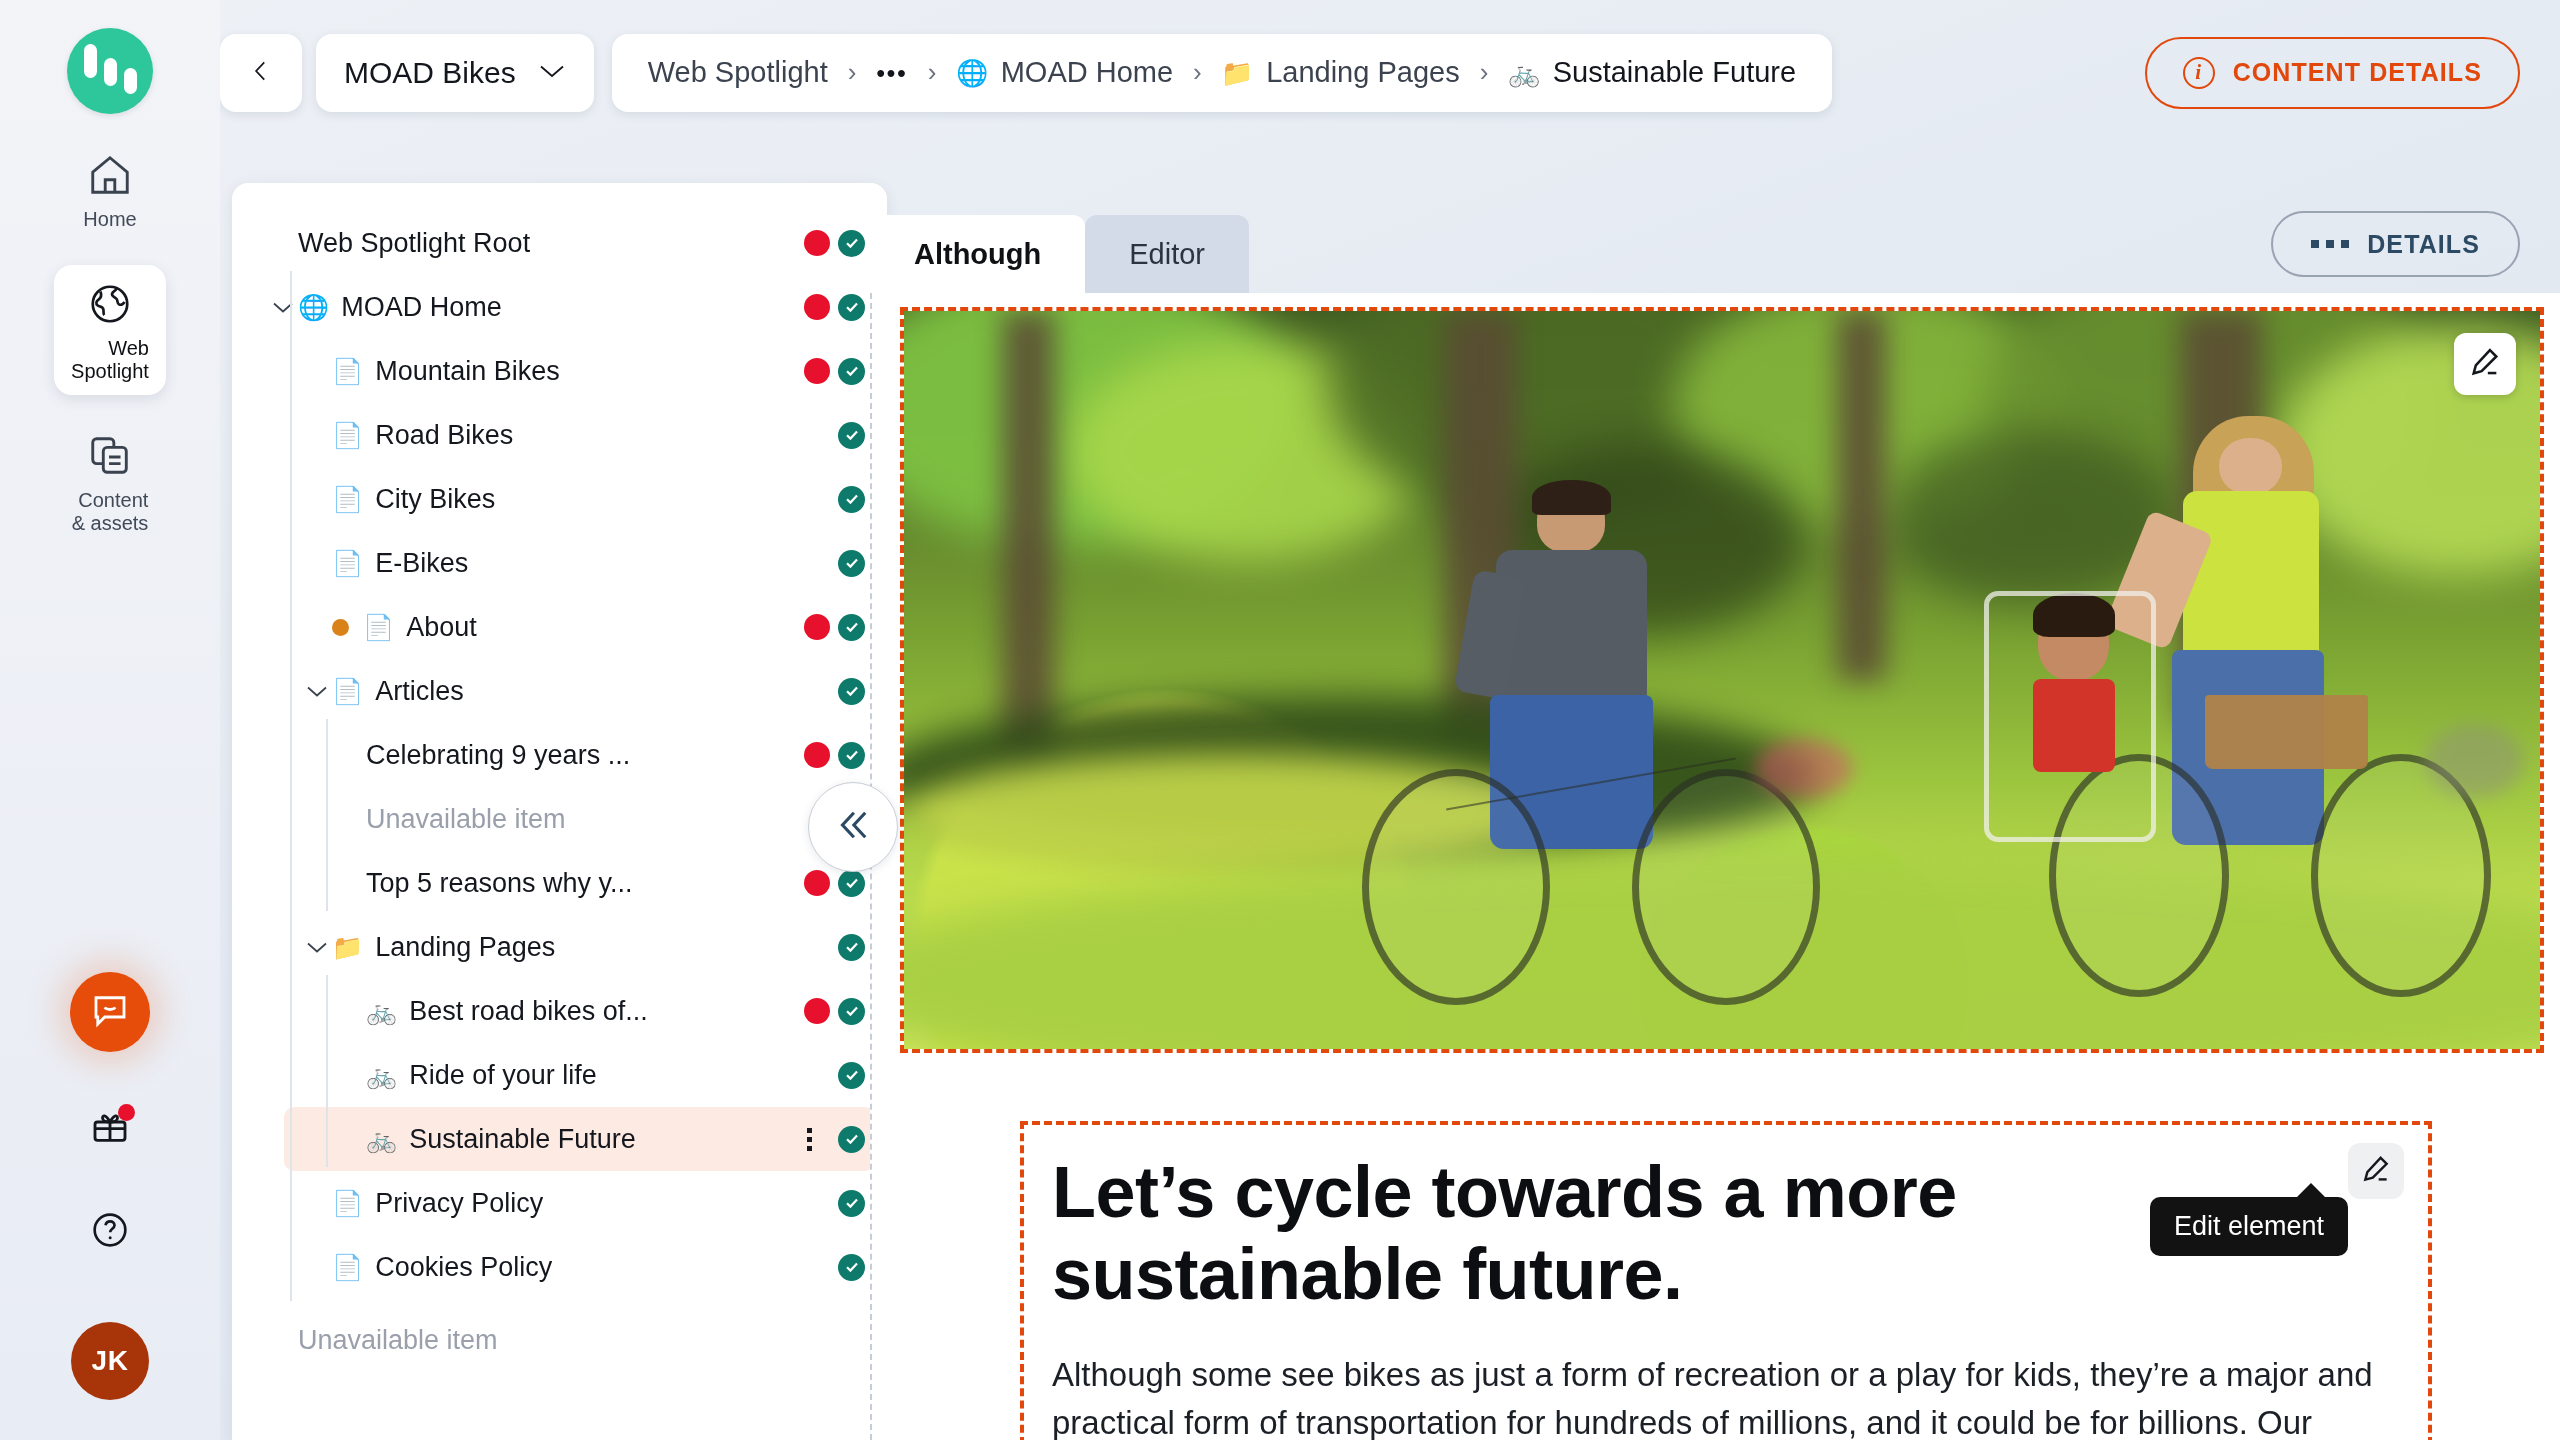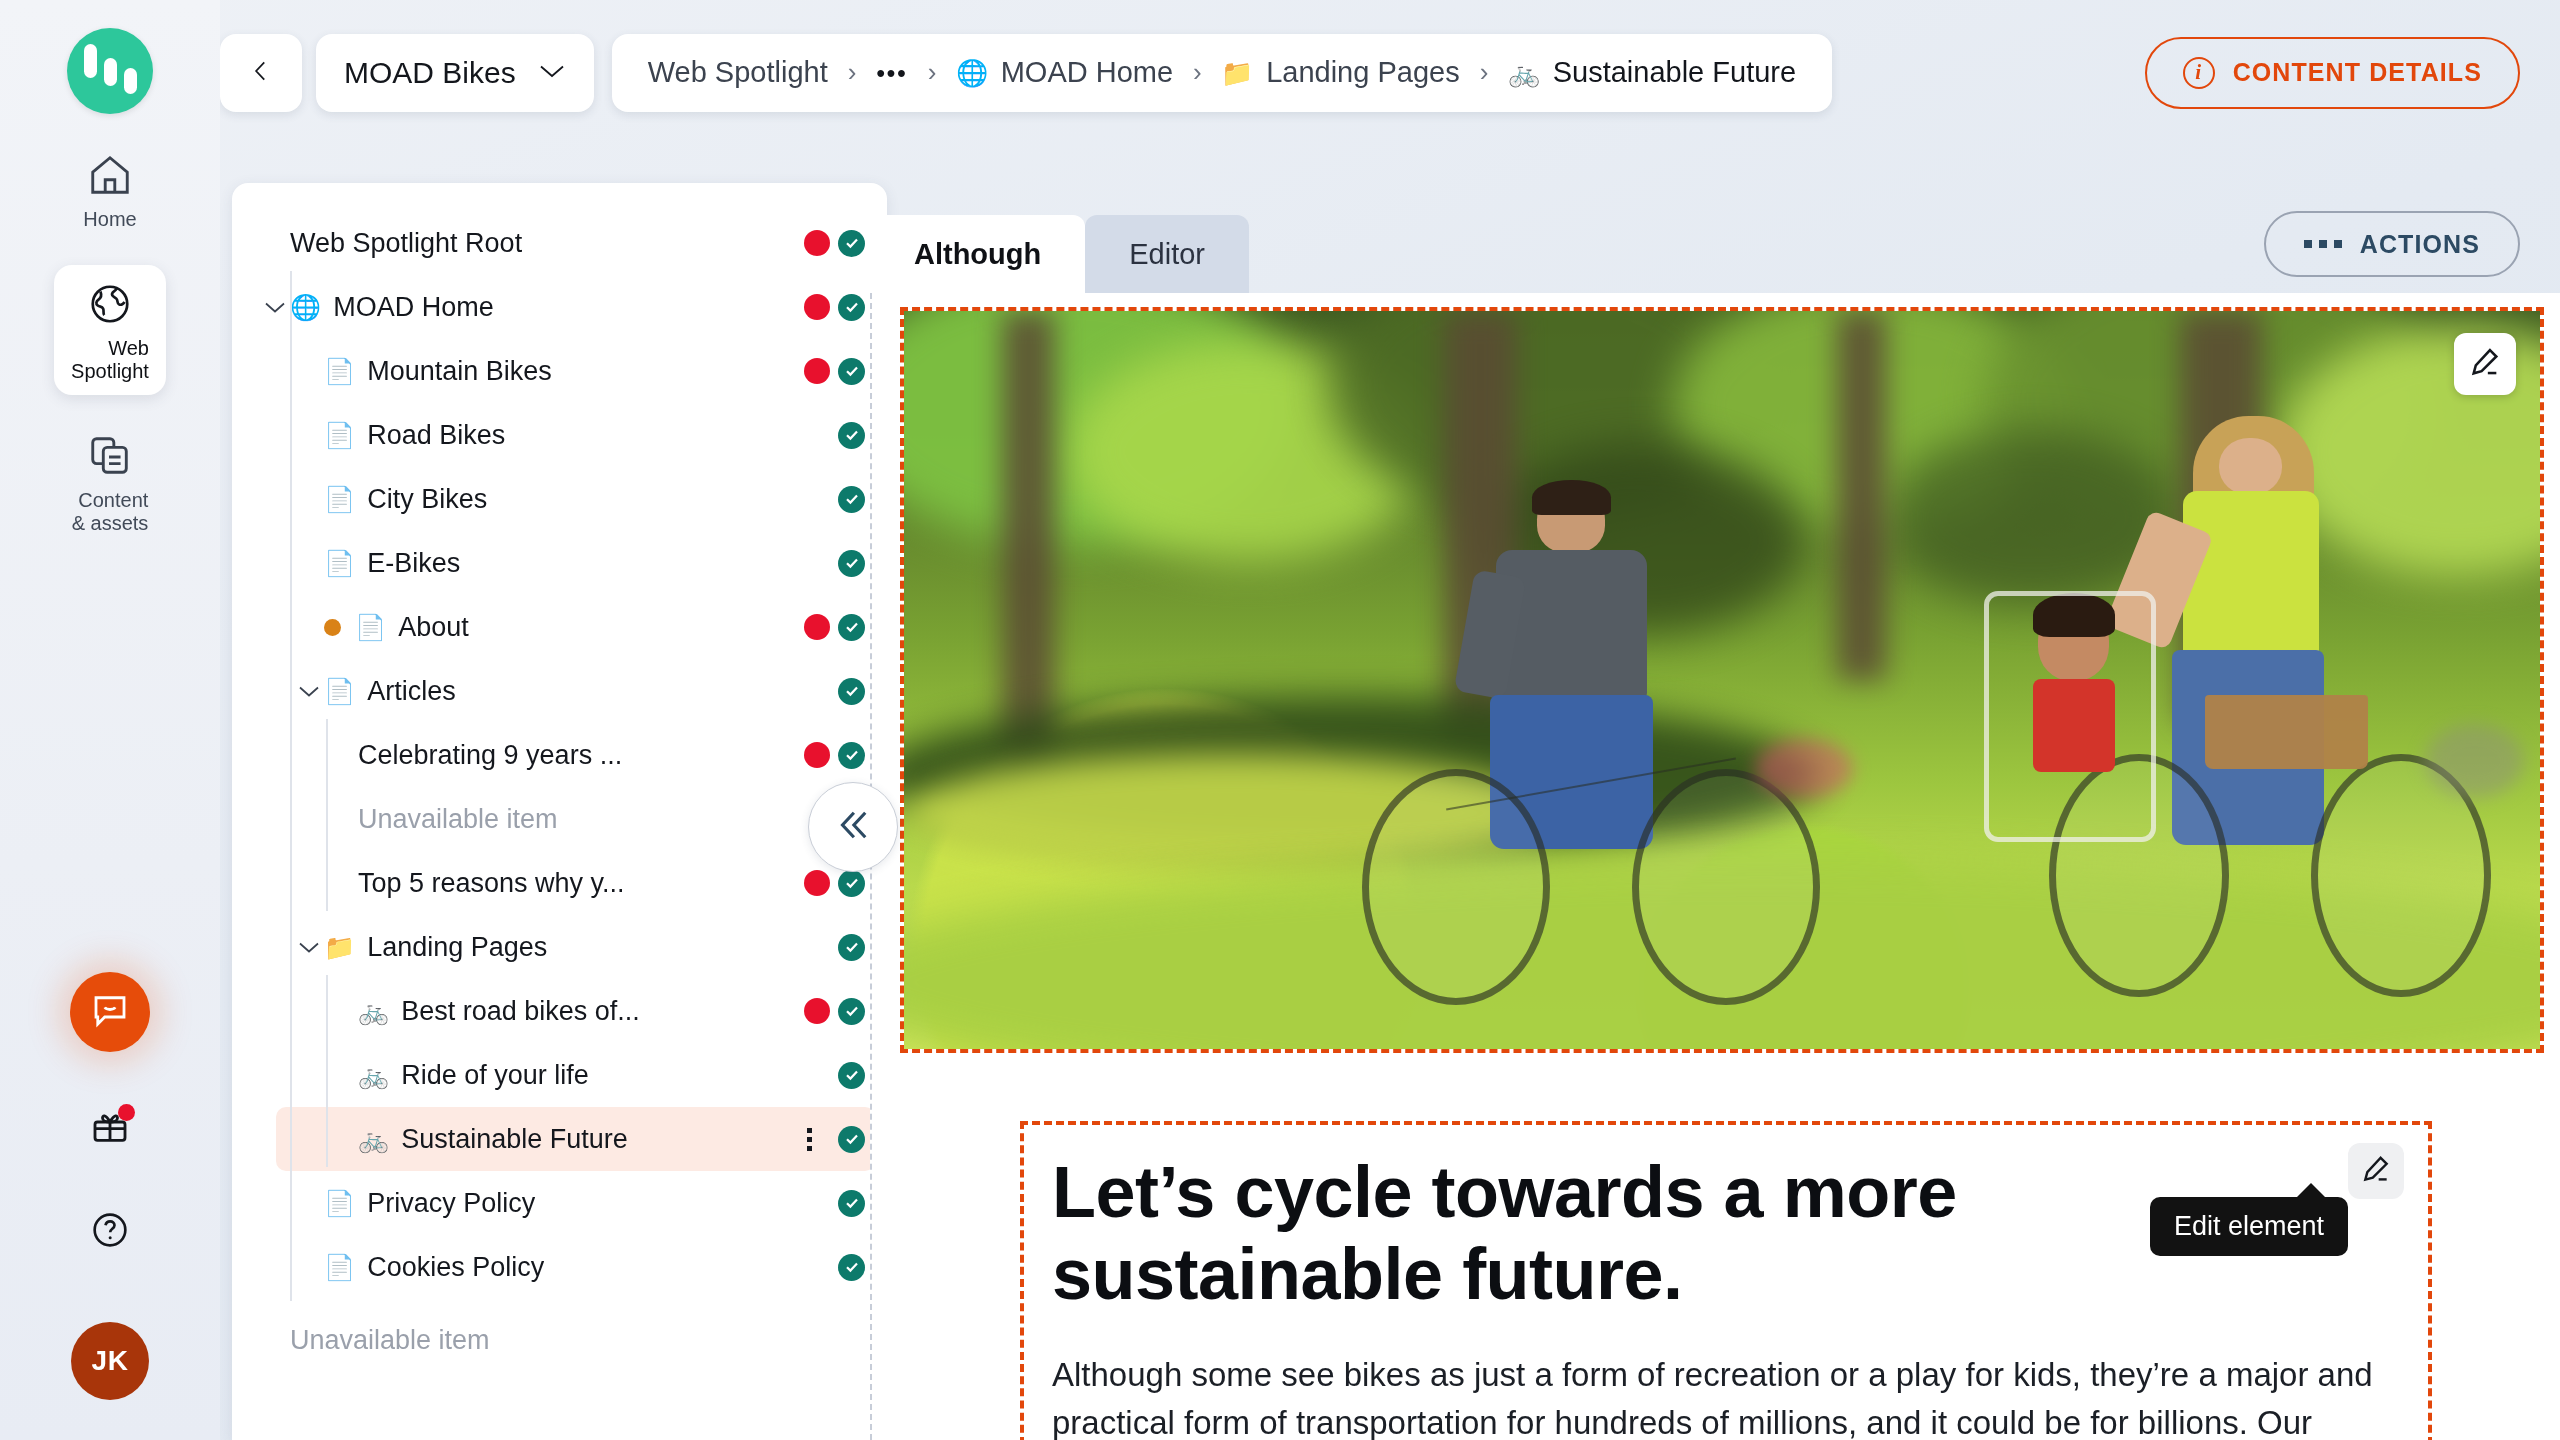--- a/index.html
+++ b/index.html
@@ -113,21 +113,21 @@
     display: flex; align-items:center;justify-content:center;
     font-size: 21px; font-weight: bold; font-style: italic; font-family: "Liberation Serif", serif;
   }
 
   
   #tree-panel {
     position: absolute; left: 232px; top: 183px;
     width: 655px; height: 1257px;
     background: #fff; border-radius: 16px 16px 0 0;
     box-shadow: 0 3px 14px rgba(60,70,95,.10);
-    padding: 28px 0 0 0; overflow: hidden;
+    padding: 28px 0 0 8px; overflow: hidden;
   }
   .tree-row {
     height: 64px; display: flex; align-items: center;
     padding-right: 22px; position: relative;
     font-size: 27px; color: #14171d; cursor: pointer;
   }
   .tree-row.selected { background: #fdeae3; border-radius: 10px; margin: 0 12px 0 44px; padding-right: 10px;}
   .tree-row.unavail { color: #9aa0ab; }
   .tree-row .t-indent { flex: 0 0 auto; }
   .tree-chevron { width: 30px; height: 30px; display:flex;align-items:center;justify-content:center; flex:0 0 30px;}
@@ -633,21 +633,21 @@
     </div>
     <div class="tab inactive">
       <span>Editor</span>
     </div>
     <div id="actions-btn">
       <span class="dots">
           <i></i>
           <i></i>
           <i></i>
         </span>
-      <span>ACTIONS</span>
+      <span>DETAILS</span>
     </div>
   </div>
 
   <div id="preview-surface">
 
     <div id="hero-wrap">
       <div id="hero-img">
 
         <div class="blob" style="left:-4%;top:-6%;width:28%;height:38%;background:#7ec242;opacity:.95"></div>
         <div class="blob" style="left:10%;top:4%;width:22%;height:30%;background:#a9d84b;opacity:.9"></div>

